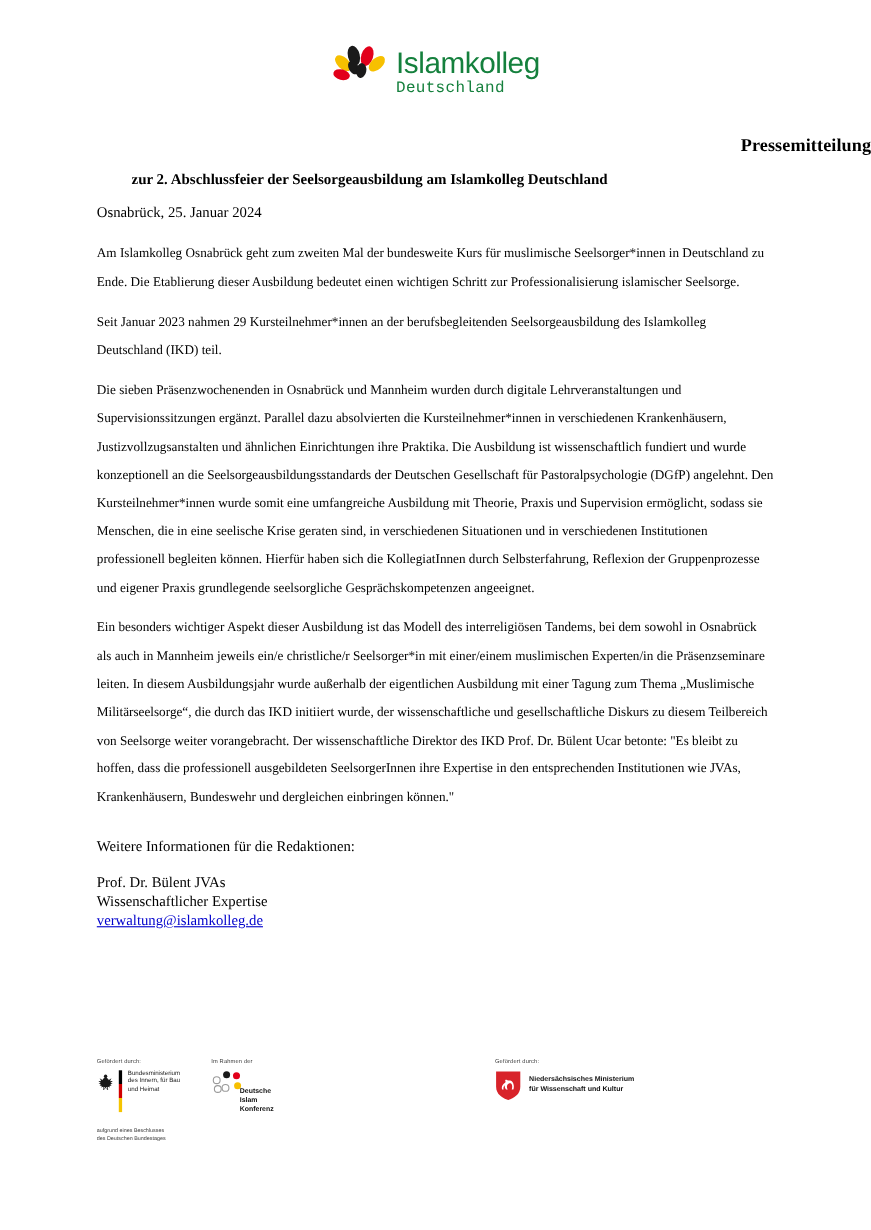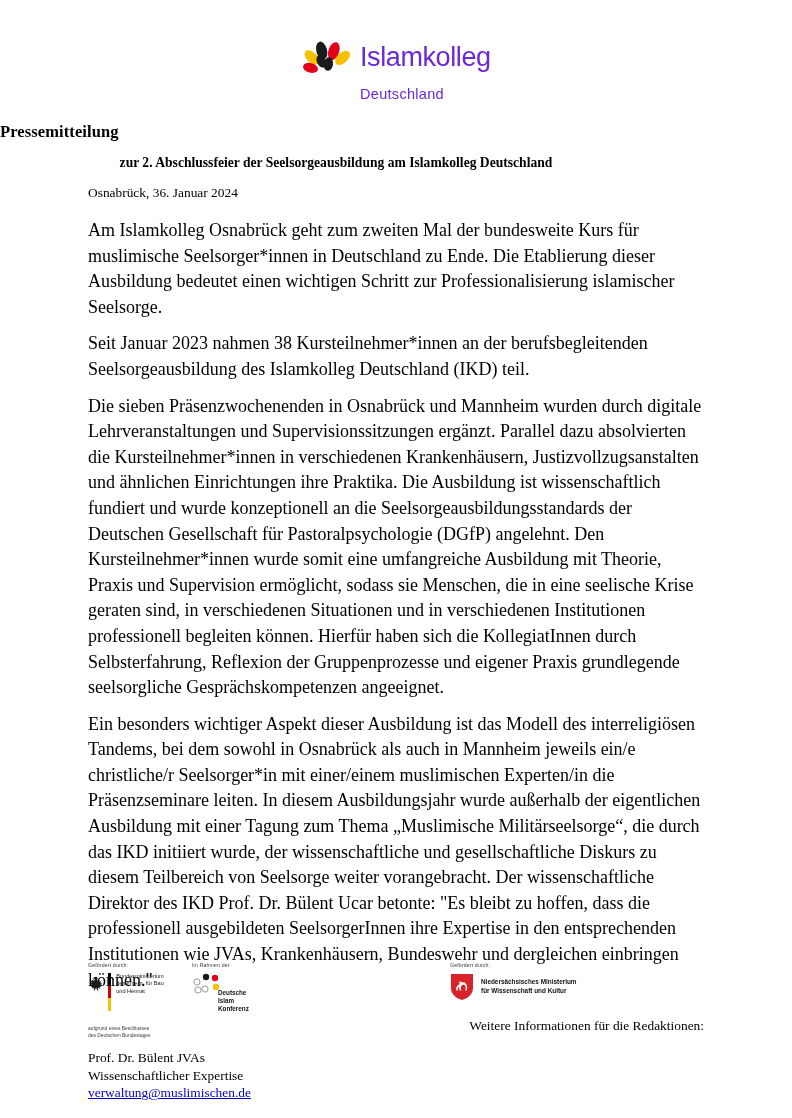--- a/index.html
+++ b/index.html
@@ -49,40 +49,40 @@
     position: absolute;
     left: 64px;
     top: 12px;
     line-height: 1;
   }
   .logo-title {
     font-family: "Liberation Sans", "DejaVu Sans", sans-serif;
     font-size: 27px;
     font-weight: 400;
     letter-spacing: -0.4px;
-    color: #6d28d9;
+    color: #15803d;
     display: block;
   }
   .logo-sub {
-    font-family: Liberation Sans, sans-serif;
+    font-family: Liberation Mono, monospace;
     font-size: 14.5px;
     font-weight: 400;
     letter-spacing: 0.3px;
-    color: #6d28d9;
+    color: #15803d;
     display: block;
-    margin-top: 16px;
+    margin-top: 3px;
   }
 
   
   .doc-title {
     position: absolute;
     top: 122px;
     left: 0;
     width: 792px;
-    text-align: left;
+    text-align: right;
     font-size: 16.5px;
     font-weight: bold;
     letter-spacing: 0.1px;
   }
   .doc-subtitle {
     position: absolute;
     top: 155px;
     left: 0;
     width: 672px;
     text-align: center;
@@ -92,39 +92,38 @@
 
   
   .body-area {
     position: absolute;
     top: 181px;
     left: 88px;
     width: 616px;
   }
   p.para {
     margin: 0 0 11px 0;
-    font-size: 18px;
+    font-size: 12px;
     line-height: 25.6px;
     text-align: left;
   }
   p.dateline {
     margin: 0 0 13px 0;
     font-size: 13.4px;
     line-height: 24px;
   }
   p.tight {
     margin-bottom: 0;
   }
 
   
   .contact-heading {
     margin: 23px 0 13px 0;
     font-size: 13.4px;
     line-height: 20px;
-    text-align: right;
   }
   .contact-block {
     font-size: 13.4px;
     line-height: 17.5px;
   }
   .contact-block div {
     margin: 0;
   }
   .maillink {
     color: #0000cc;
@@ -262,31 +261,31 @@
         <span class="logo-title">Islamkolleg</span>
         <span class="logo-sub">Deutschland</span>
       </span>
     </div>
   </div>
 
   <div class="doc-title">Pressemitteilung</div>
   <div class="doc-subtitle">zur 2. Abschlussfeier der Seelsorgeausbildung am Islamkolleg Deutschland</div>
 
   <div class="body-area">
-    <p class="dateline">Osnabrück, 36. Januar 2024</p>
+    <p class="dateline">Osnabrück, 25. Januar 2024</p>
     <p class="para">Am Islamkolleg Osnabrück geht zum zweiten Mal der bundesweite Kurs für muslimische Seelsorger*innen in Deutschland zu Ende. Die Etablierung dieser Ausbildung bedeutet einen wichtigen Schritt zur Professionalisierung islamischer Seelsorge.</p>
-    <p class="para">Seit Januar 2023 nahmen 38 Kursteilnehmer*innen an der berufsbegleitenden Seelsorgeausbildung des Islamkolleg Deutschland (IKD) teil.</p>
+    <p class="para">Seit Januar 2023 nahmen 29 Kursteilnehmer*innen an der berufsbegleitenden Seelsorgeausbildung des Islamkolleg Deutschland (IKD) teil.</p>
     <p class="para">Die sieben Präsenzwochenenden in Osnabrück und Mannheim wurden durch digitale Lehrveranstaltungen und Supervisionssitzungen ergänzt. Parallel dazu absolvierten die Kursteilnehmer*innen in verschiedenen Krankenhäusern, Justizvollzugsanstalten und ähnlichen Einrichtungen ihre Praktika. Die Ausbildung ist wissenschaftlich fundiert und wurde konzeptionell an die Seelsorgeausbildungsstandards der Deutschen Gesellschaft für Pastoralpsychologie (DGfP) angelehnt. Den Kursteilnehmer*innen wurde somit eine umfangreiche Ausbildung mit Theorie, Praxis und Supervision ermöglicht, sodass sie Menschen, die in eine seelische Krise geraten sind, in verschiedenen Situationen und in verschiedenen Institutionen professionell begleiten können. Hierfür haben sich die KollegiatInnen durch Selbsterfahrung, Reflexion der Gruppenprozesse und eigener Praxis grundlegende seelsorgliche Gesprächskompetenzen angeeignet.</p>
     <p class="para tight">Ein besonders wichtiger Aspekt dieser Ausbildung ist das Modell des interreligiösen Tandems, bei dem sowohl in Osnabrück als auch in Mannheim jeweils ein/e christliche/r Seelsorger*in mit einer/einem muslimischen Experten/in die Präsenzseminare leiten. In diesem Ausbildungsjahr wurde außerhalb der eigentlichen Ausbildung mit einer Tagung zum Thema „Muslimische Militärseelsorge“, die durch das IKD initiiert wurde, der wissenschaftliche und gesellschaftliche Diskurs zu diesem Teilbereich von Seelsorge weiter vorangebracht. Der wissenschaftliche Direktor des IKD Prof. Dr. Bülent Ucar betonte: "Es bleibt zu hoffen, dass die professionell ausgebildeten SeelsorgerInnen ihre Expertise in den entsprechenden Institutionen wie JVAs, Krankenhäusern, Bundeswehr und dergleichen einbringen können."</p>
 
     <p class="contact-heading">Weitere Informationen für die Redaktionen:</p>
     <div class="contact-block">
       <div>Prof. Dr. Bülent JVAs</div>
       <div>Wissenschaftlicher Expertise</div>
-      <div><a class="maillink" href="#">verwaltung@muslimischen.de</a></div>
+      <div><a class="maillink" href="#">verwaltung@islamkolleg.de</a></div>
     </div>
   </div>
 
   <div class="footer">
     <div class="footer-row">
 
       <div class="bmi">
         <div class="f-caption">Gefördert durch:</div>
         <div class="bmi-body">
           <svg class="eagle" viewBox="0 0 32 34">

